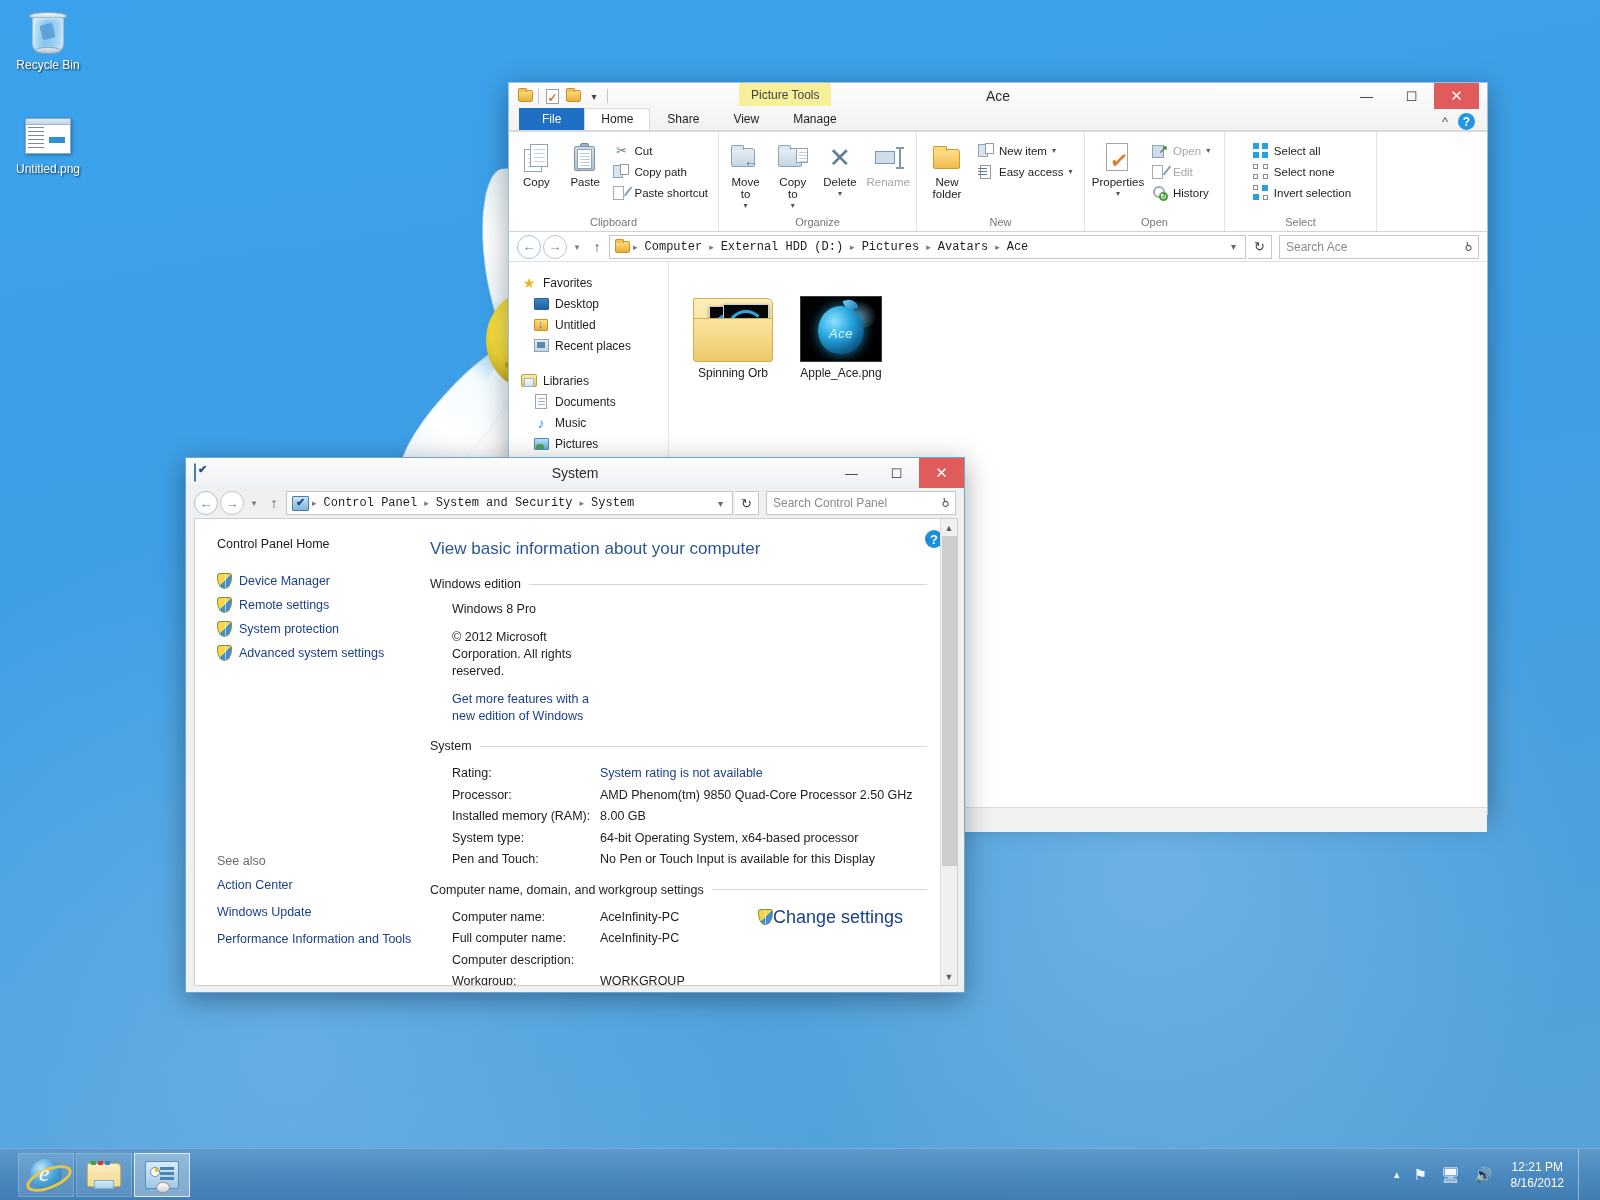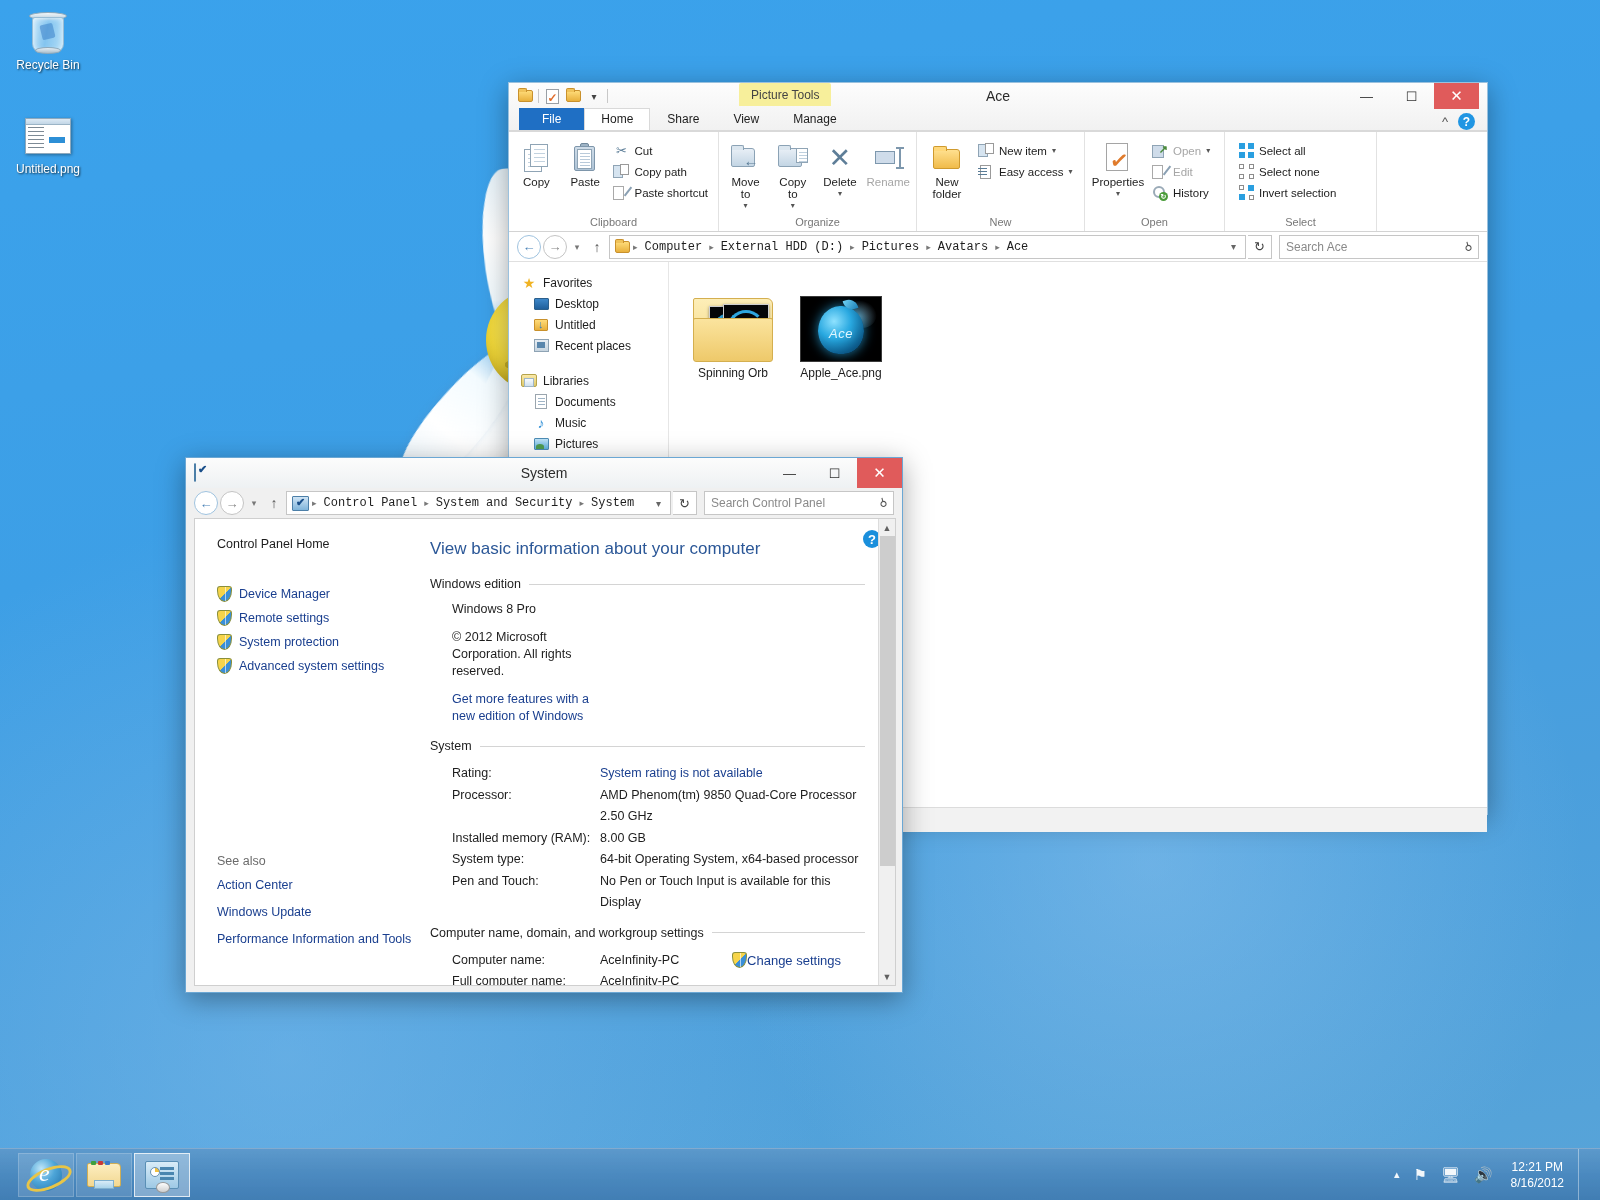--- a/index.html
+++ b/index.html
@@ -399,39 +399,39 @@
   .splash {
     position:absolute; right:4px; top:3px; width:30px; height:28px;
     background: radial-gradient(ellipse at 40% 60%, rgba(170,220,245,.55) 0%, rgba(120,180,215,0) 70%);
     border-radius:50%;
   }
   #exp-status { height: 25px; background:#f2f2f2; border-top:1px solid #dcdcdc; }
 
   
   #system {
     left: 185px; top: 457px;
-    width: 718px; height: 536px;
+    width: 780px; height: 536px;
     border: 1px solid #6ba7d4;
     background: #f0f0f0;
   }
   #sys-title { background: linear-gradient(180deg,#fcfcfc,#eef1f3); height:30px; }
   #sys-title .ico { margin-left:8px; }
   .cp-ico { width:17px;height:15px;background:linear-gradient(180deg,#cfe4f5,#7fb4da);border:1px solid #4c7fa8;position:relative;border-radius:1px; }
   .cp-ico::after{content:"✔";position:absolute;left:3px;top:-1px;color:#1a4f8a;font-size:11px;font-weight:bold;}
   #sys-addr {
     height: 30px; display:flex; align-items:center; gap:2px; padding: 3px 8px;
     background:#f0f0f0;
   }
   #sys-content {
     position:absolute; left:0; right:0; top:60px; bottom:6px;
     background:#fff; border-top:1px solid #dcdcdc; display:flex;
     margin: 0 6px 0 8px; border:1px solid #cfcfcf;
   }
   #sys-left { width: 215px; padding: 18px 0 0 22px; font-size:12.5px; }
-  .cph { color:#1d1d1d; margin-bottom:31px; }
+  .cph { color:#1d1d1d; margin-bottom:18px; }
   .sysnav { display:flex; align-items:center; gap:7px; height:24px; color:#1a3f8f; }
   .shield {
     width:15px;height:16px;flex:0 0 15px;
     background: linear-gradient(135deg,#f6d44a 0 50%, #3a8fd8 50% 100%);
     border:1px solid #8a8f3a;
     border-radius: 3px 3px 50% 50% / 3px 3px 70% 70%;
     position:relative;
   }
   .shield::after{content:"";position:absolute;left:50%;top:0;bottom:0;width:1px;background:rgba(255,255,255,.6);}
   #seealso { position:absolute; left:22px; bottom: 26px; width:200px; font-size:12.5px; }
@@ -457,21 +457,21 @@
   .winflag i:nth-child(4){left:29px;top:30px;width:29px;height:24px;}
   .winflag u { position:absolute; left:44px; bottom:-9px; font-size:7px; color:#6f7b82; font-style:normal; }
   .wintext { font-size:44px; color:#1ab4ec; letter-spacing:-1px; line-height:44px; font-weight:normal; }
   .wintext sup { font-size:13px; vertical-align: super; }
   .kv { display:flex; font-size:12.5px; color:#1d1d1d; line-height:21.5px; padding-left:22px; }
   .kv .k { width: 148px; flex:0 0 148px; }
   .kv .v { flex:1; }
   .kv .v.link { color:#1a3f8f; }
   #change-settings {
     position:absolute; right: 24px; display:flex; align-items:center; gap:0;
-    color:#1a3f8f; font-size:13px;
+    color:#1a3f8f; font-size:18px;
   }
   #sys-scroll {
     position:absolute; right:0; top:0; bottom:0; width:17px;
     background:#f0f0f0; border-left:1px solid #dcdcdc;
     display:flex; flex-direction:column; align-items:center;
   }
   .sb-arrow { height:17px; width:100%; display:flex;align-items:center;justify-content:center;
     font-size:9px;color:#606060; background:#f0f0f0; }
   .sb-thumb { width: 15px; background:#cdcdcd; margin:0 auto; flex: 0 0 330px; }
   .sb-track { flex:1; }
@@ -775,21 +775,21 @@
                   <b>↻</b>
                 </span>
               </span>
             <span>History</span>
           </div>
         </div>
       </div>
       <div class="glabel">Open</div>
     </div>
 
-    <div class="rgroup" style="width:152px;">
+    <div class="rgroup" style="width:152px;align-items:center;">
       <div class="gcontent">
         <div class="smallcol" style="padding-left:6px;">
           <div class="smallbtn">
             <span class="si">
                 <span class="sq-sel">
                   <span></span>
                   <span></span>
                   <span></span>
                   <span></span>
                 </span>

